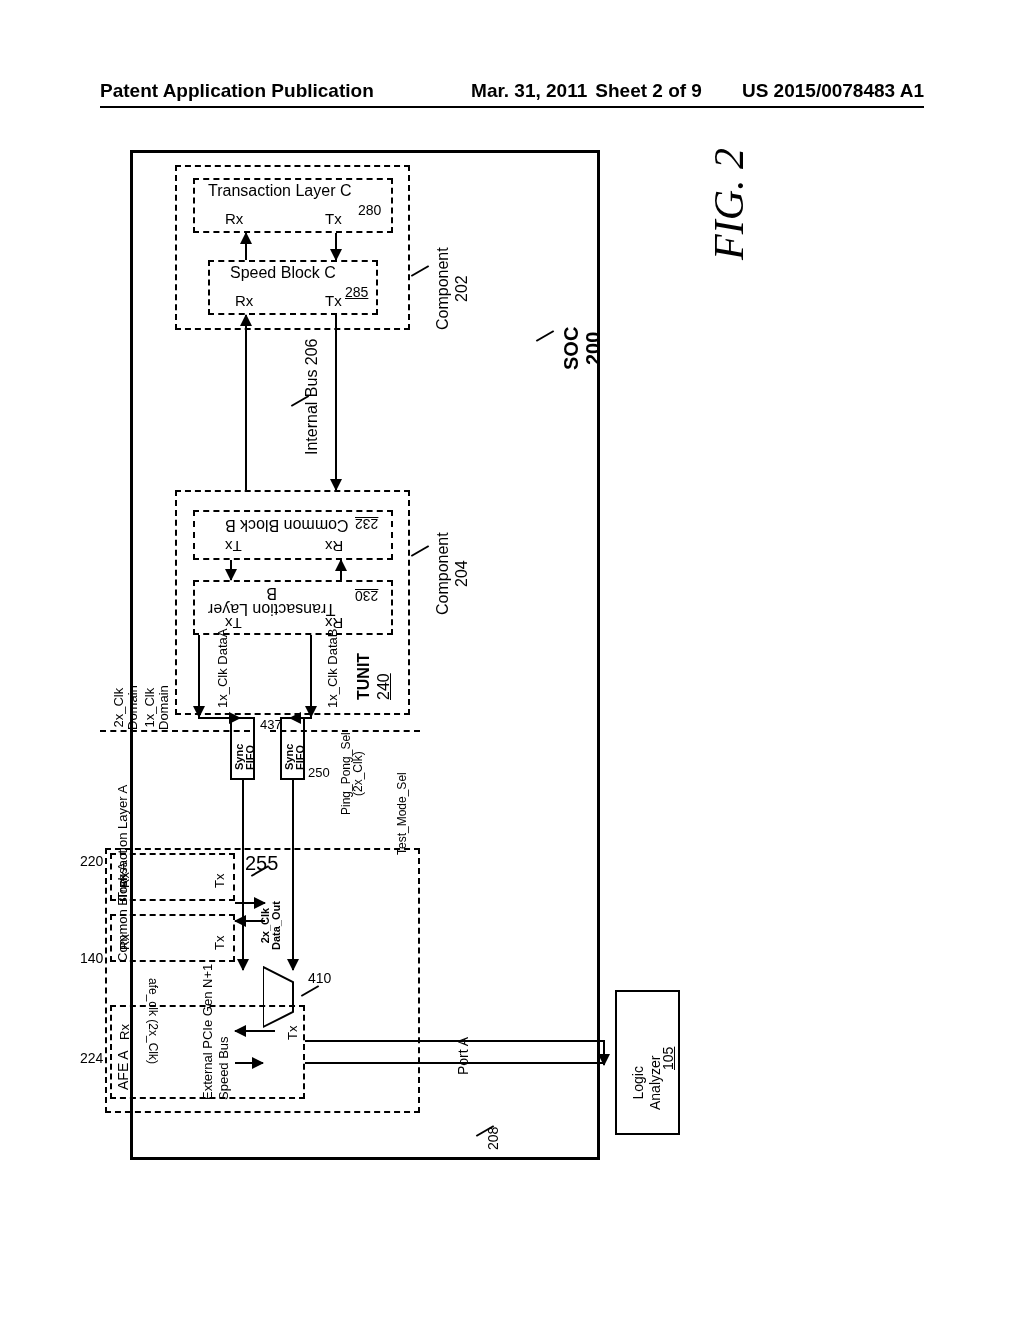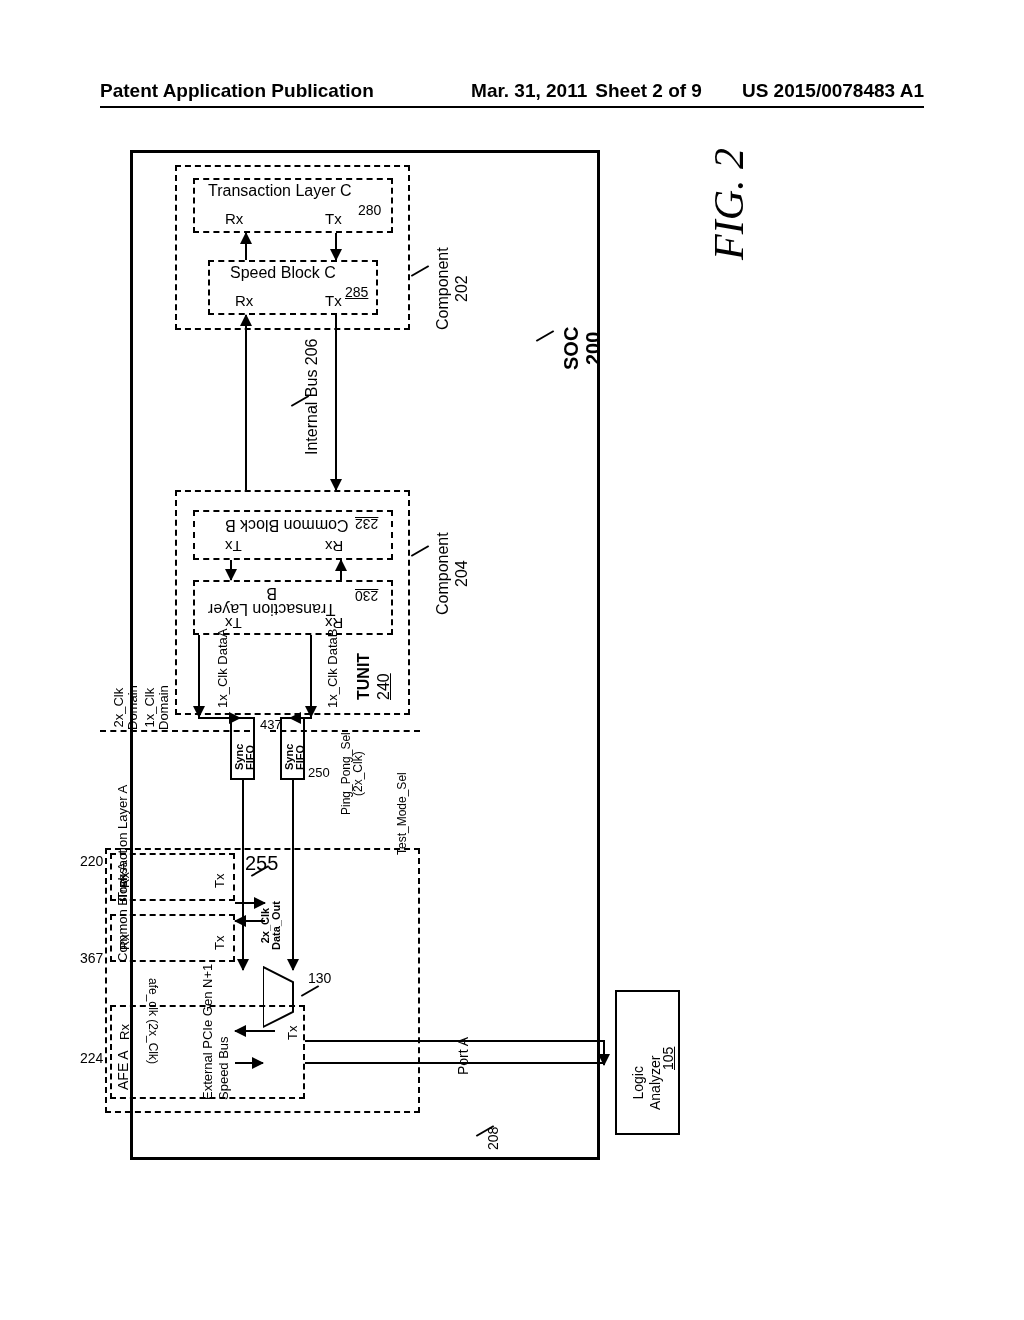--- a/index.html
+++ b/index.html
@@ -192,36 +192,36 @@
   <div class="dashed-box" style="top:698px;left:-25px;width:315px;height:265px"></div>
 
   <div class="dashed-box" style="top:703px;left:-20px;width:125px;height:48px"></div>
   <span class="block-label rot-90" style="top:750px;left:-15px;font-size:13px;line-height:1.3;text-align:center"><span>Transaction Layer A</span></span>
   <span class="block-label" style="top:703px;left:-50px;font-size:14px">220</span>
   <span class="block-label rot-90" style="top:738px;left:-13px;font-size:13px">Rx</span>
   <span class="block-label rot-90" style="top:738px;left:82px;font-size:13px">Tx</span>
 
   <div class="dashed-box" style="top:764px;left:-20px;width:125px;height:48px"></div>
   <span class="block-label rot-90" style="top:812px;left:-15px;font-size:13px;line-height:1.3;text-align:center"><span>Common Block A</span></span>
-  <span class="block-label" style="top:800px;left:-50px;font-size:14px">367</span>
+  <span class="block-label" style="top:800px;left:-50px;font-size:14px">140</span>
   <span class="block-label rot-90" style="top:800px;left:-13px;font-size:13px">Rx</span>
   <span class="block-label rot-90" style="top:800px;left:82px;font-size:13px">Tx</span>
 
   <span class="block-label" style="top:702px;left:115px;font-size:20px">255</span>
   <div class="tilde" style="top:720px;left:120px"></div>
 
   <div class="arr h right" style="top:752px;left:105px;width:30px"></div>
   <div class="arr h left" style="top:770px;left:105px;width:30px"></div>
 
   <span class="block-label rot-90" style="top:800px;left:130px;font-size:11px;font-weight:bold;line-height:1;text-align:center"><span>2x_Clk<br>Data_Out</span></span>
 
   <svg style="position:absolute;top:812px;left:133px" width="40" height="70">
     <polygon points="0,5 30,20 30,50 0,65" fill="white" stroke="black" stroke-width="2"></polygon>
   </svg>
-  <span class="block-label" style="top:820px;left:178px;font-size:14px">130</span>
+  <span class="block-label" style="top:820px;left:178px;font-size:14px">410</span>
   <div class="tilde" style="top:840px;left:170px"></div>
 
   <div class="arr v down" style="top:630px;left:112px;height:190px"></div>
   <div class="arr v down" style="top:630px;left:162px;height:190px"></div>
 
   <span class="block-label rot90" style="top:828px;left:30px;font-size:12px">afe_clk (2x_Clk)</span>
 
   <div class="dashed-box" style="top:855px;left:-20px;width:195px;height:94px"></div>
   <span class="block-label rot-90" style="top:940px;left:-15px;font-size:14px">AFE A</span>
   <span class="block-label" style="top:900px;left:-50px;font-size:14px">224</span>

